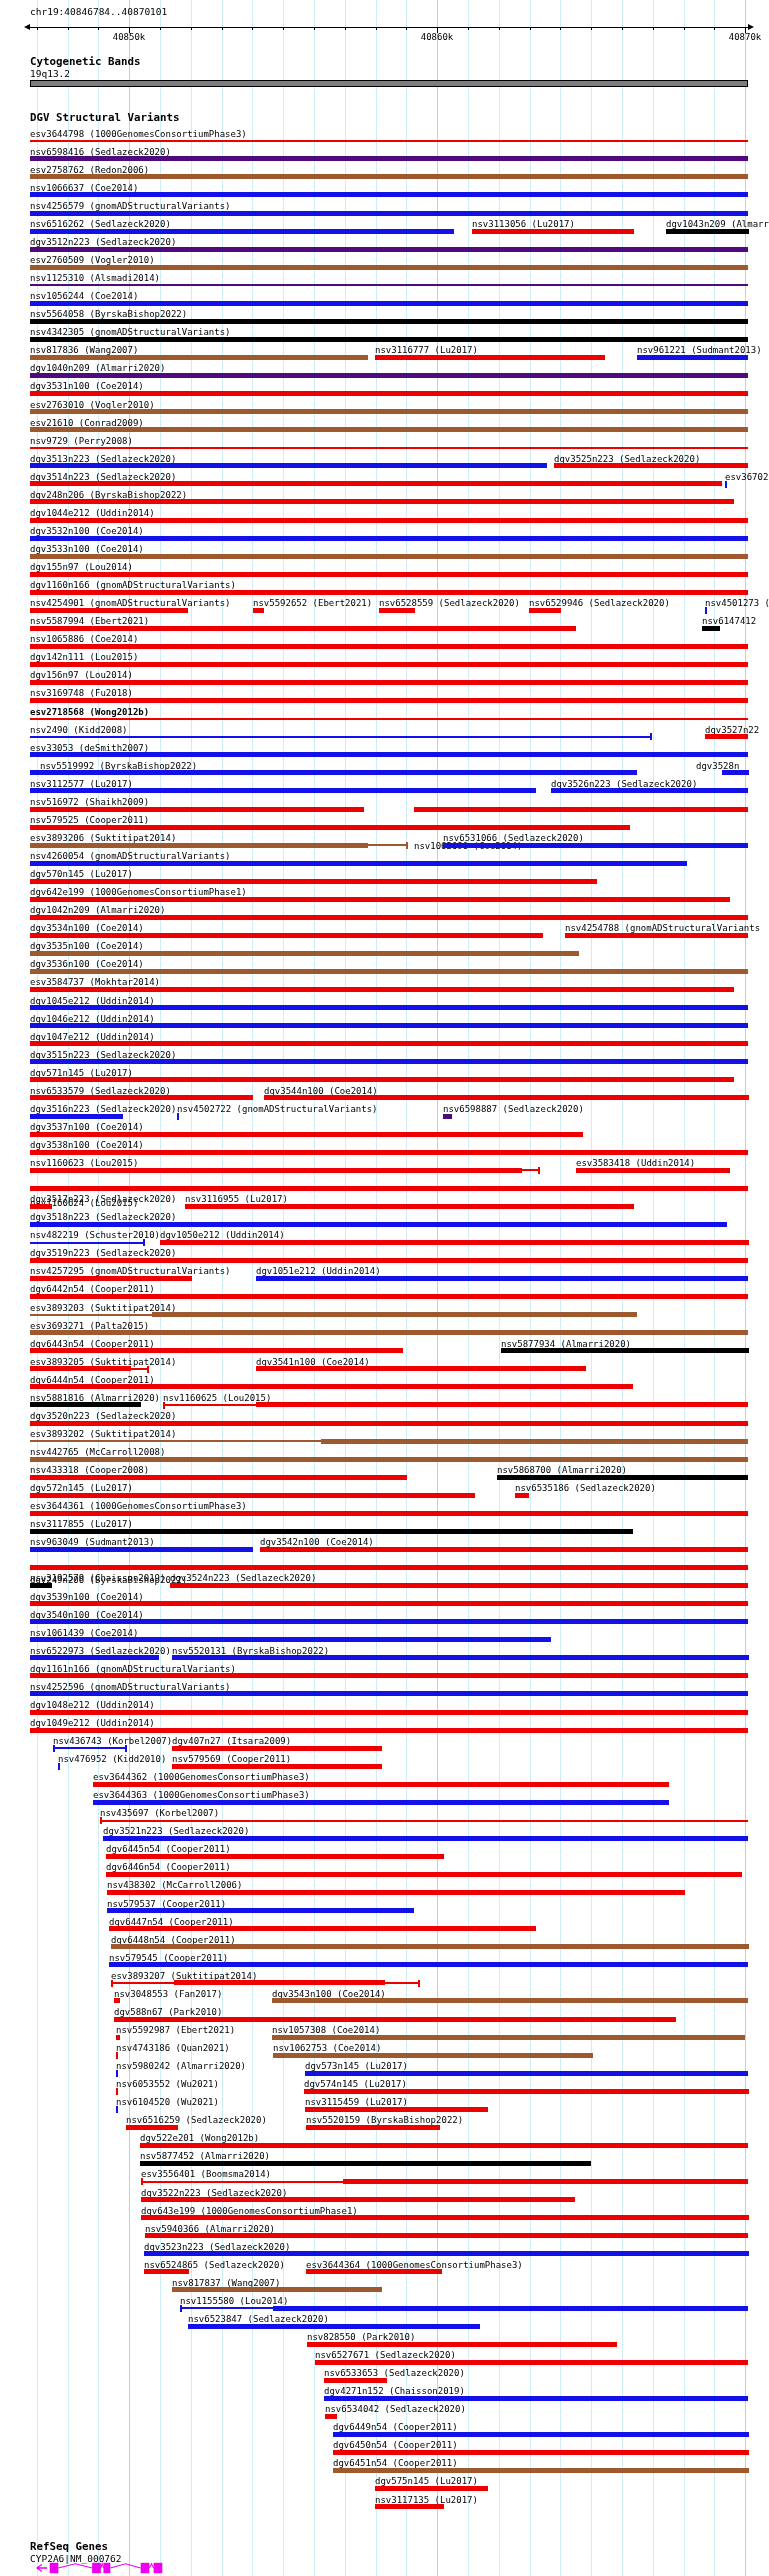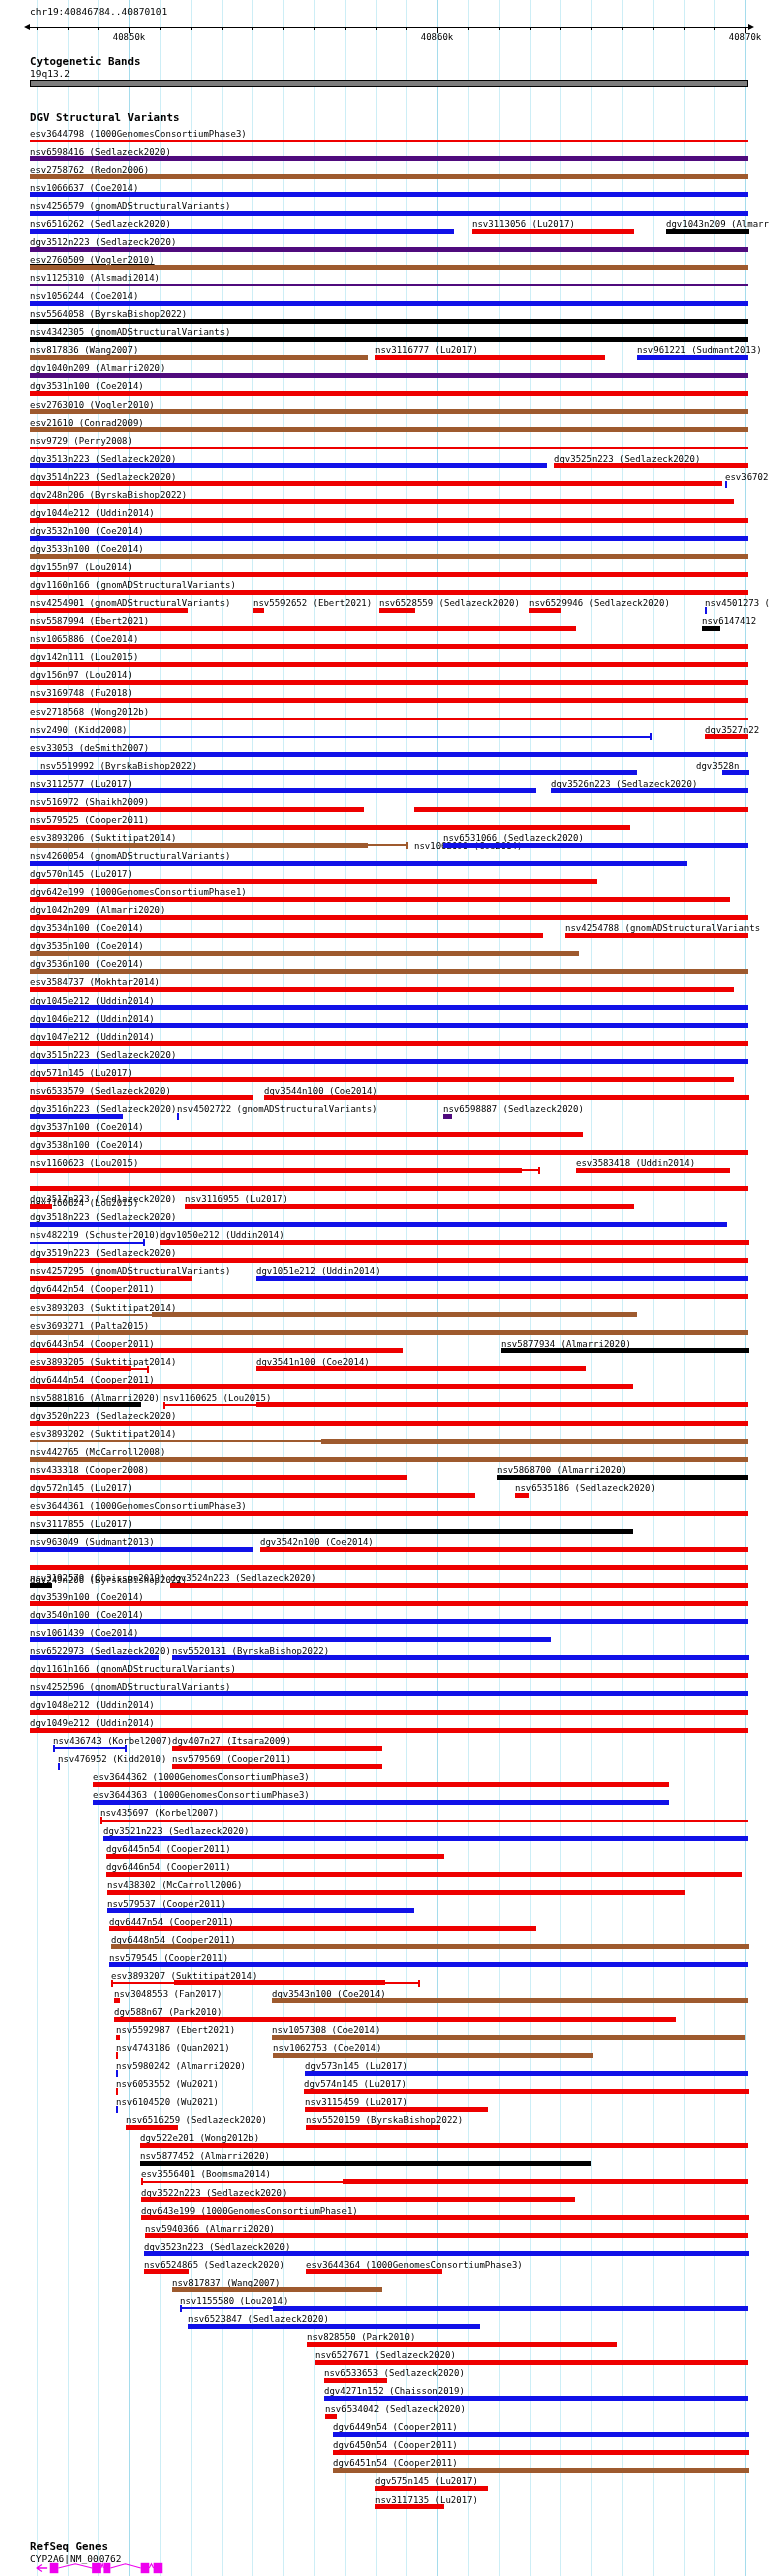--- a/index.html
+++ b/index.html
@@ -106,21 +106,21 @@
       <div class="vlabel" style="left: 30px; top: 202px;">nsv4256579 (gnomADStructuralVariants)</div>
       <div class="vbar" style="left: 30px; top: 211px; width: 718px; background: rgb(17, 17, 232);"></div>
       <div class="vlabel" style="left: 30px; top: 220px;">nsv6516262 (Sedlazeck2020)</div>
       <div class="vbar" style="left: 30px; top: 229px; width: 424px; background: rgb(17, 17, 232);"></div>
       <div class="vlabel" style="left: 472px; top: 220px;">nsv3113056 (Lu2017)</div>
       <div class="vbar" style="left: 472px; top: 229px; width: 162px; background: rgb(238, 0, 0);"></div>
       <div class="vlabel" style="left: 666px; top: 220px;">dgv1043n209 (Almarr</div>
       <div class="vbar" style="left: 666px; top: 229px; width: 83px; background: rgb(0, 0, 0);"></div>
       <div class="vlabel" style="left: 30px; top: 238px;">dgv3512n223 (Sedlazeck2020)</div>
       <div class="vbar" style="left: 30px; top: 247px; width: 718px; background: rgb(79, 11, 125);"></div>
-      <div class="vlabel" style="left: 30px; top: 256px; text-decoration: underline;">esv2760509 (Vogler2010)</div>
+      <div class="vlabel" style="left: 30px; top: 256px;">esv2760509 (Vogler2010)</div>
       <div class="vbar" style="left: 30px; top: 265px; width: 718px; background: rgb(158, 90, 46);"></div>
       <div class="vlabel" style="left: 30px; top: 274px;">nsv1125310 (Alsmadi2014)</div>
       <div class="vthin" style="left: 30px; top: 284px; width: 718px; background: rgb(79, 11, 125);"></div>
       <div class="vlabel" style="left: 30px; top: 292px;">nsv1056244 (Coe2014)</div>
       <div class="vbar" style="left: 30px; top: 301px; width: 718px; background: rgb(17, 17, 232);"></div>
       <div class="vlabel" style="left: 30px; top: 310px;">nsv5564058 (ByrskaBishop2022)</div>
       <div class="vbar" style="left: 30px; top: 319px; width: 718px; background: rgb(0, 0, 0);"></div>
       <div class="vlabel" style="left: 30px; top: 328px;">nsv4342305 (gnomADStructuralVariants)</div>
       <div class="vbar" style="left: 30px; top: 337px; width: 718px; background: rgb(0, 0, 0);"></div>
       <div class="vlabel" style="left: 30px; top: 346px;">nsv817836 (Wang2007)</div>
@@ -174,21 +174,21 @@
       <div class="vlabel" style="left: 702px; top: 617px;">nsv6147412</div>
       <div class="vbar" style="left: 702px; top: 626px; width: 18px; background: rgb(0, 0, 0);"></div>
       <div class="vlabel" style="left: 30px; top: 635px;">nsv1065886 (Coe2014)</div>
       <div class="vbar" style="left: 30px; top: 644px; width: 718px; background: rgb(238, 0, 0);"></div>
       <div class="vlabel" style="left: 30px; top: 653px;">dgv142n111 (Lou2015)</div>
       <div class="vbar" style="left: 30px; top: 662px; width: 718px; background: rgb(238, 0, 0);"></div>
       <div class="vlabel" style="left: 30px; top: 671px;">dgv156n97 (Lou2014)</div>
       <div class="vbar" style="left: 30px; top: 680px; width: 718px; background: rgb(238, 0, 0);"></div>
       <div class="vlabel" style="left: 30px; top: 689px;">nsv3169748 (Fu2018)</div>
       <div class="vbar" style="left: 30px; top: 698px; width: 718px; background: rgb(238, 0, 0);"></div>
-      <div class="vlabel" style="left: 30px; top: 708px;">esv2718568 (Wong2012b)</div>
+      <div class="vlabel" style="left: 30px; top: 708px; font-weight: bold;">esv2718568 (Wong2012b)</div>
       <div class="vthin" style="left: 30px; top: 718px; width: 718px; background: rgb(238, 0, 0);"></div>
       <div class="vlabel" style="left: 30px; top: 726px;">nsv2490 (Kidd2008)</div>
       <div class="vthin" style="left: 30px; top: 736px; width: 621px; background: rgb(17, 17, 232);"></div>
       <div class="vtick" style="left: 650px; top: 733px; background: rgb(17, 17, 232);"></div>
       <div class="vlabel" style="left: 705px; top: 726px;">dgv3527n22</div>
       <div class="vbar" style="left: 705px; top: 734px; width: 43px; background: rgb(238, 0, 0);"></div>
       <div class="vlabel" style="left: 30px; top: 744px;">esv33053 (deSmith2007)</div>
       <div class="vbar" style="left: 30px; top: 752px; width: 718px; background: rgb(17, 17, 232);"></div>
       <div class="vlabel" style="left: 40px; top: 762px;">nsv5519992 (ByrskaBishop2022)</div>
       <div class="vbar" style="left: 30px; top: 770px; width: 607px; background: rgb(17, 17, 232);"></div>

